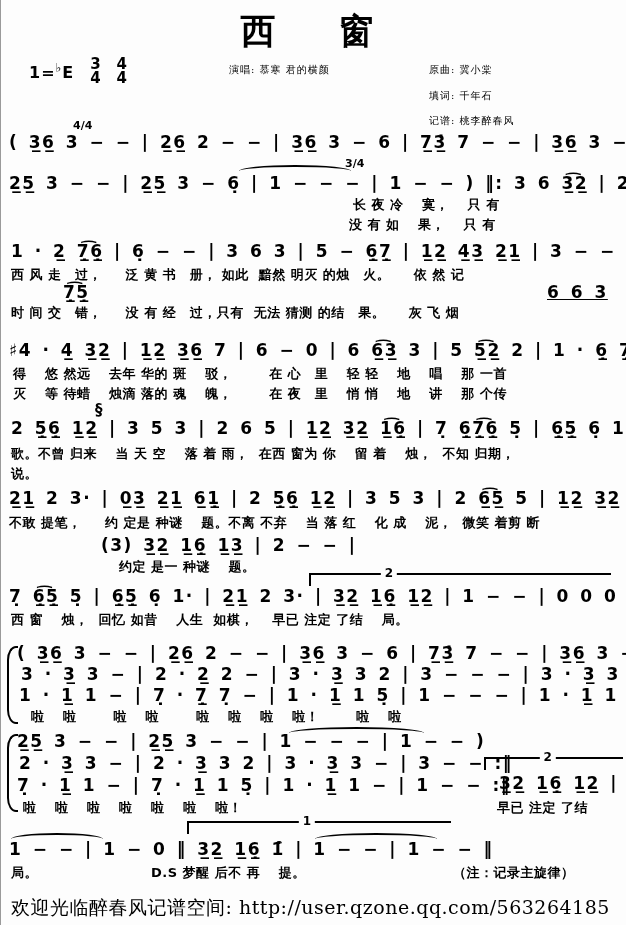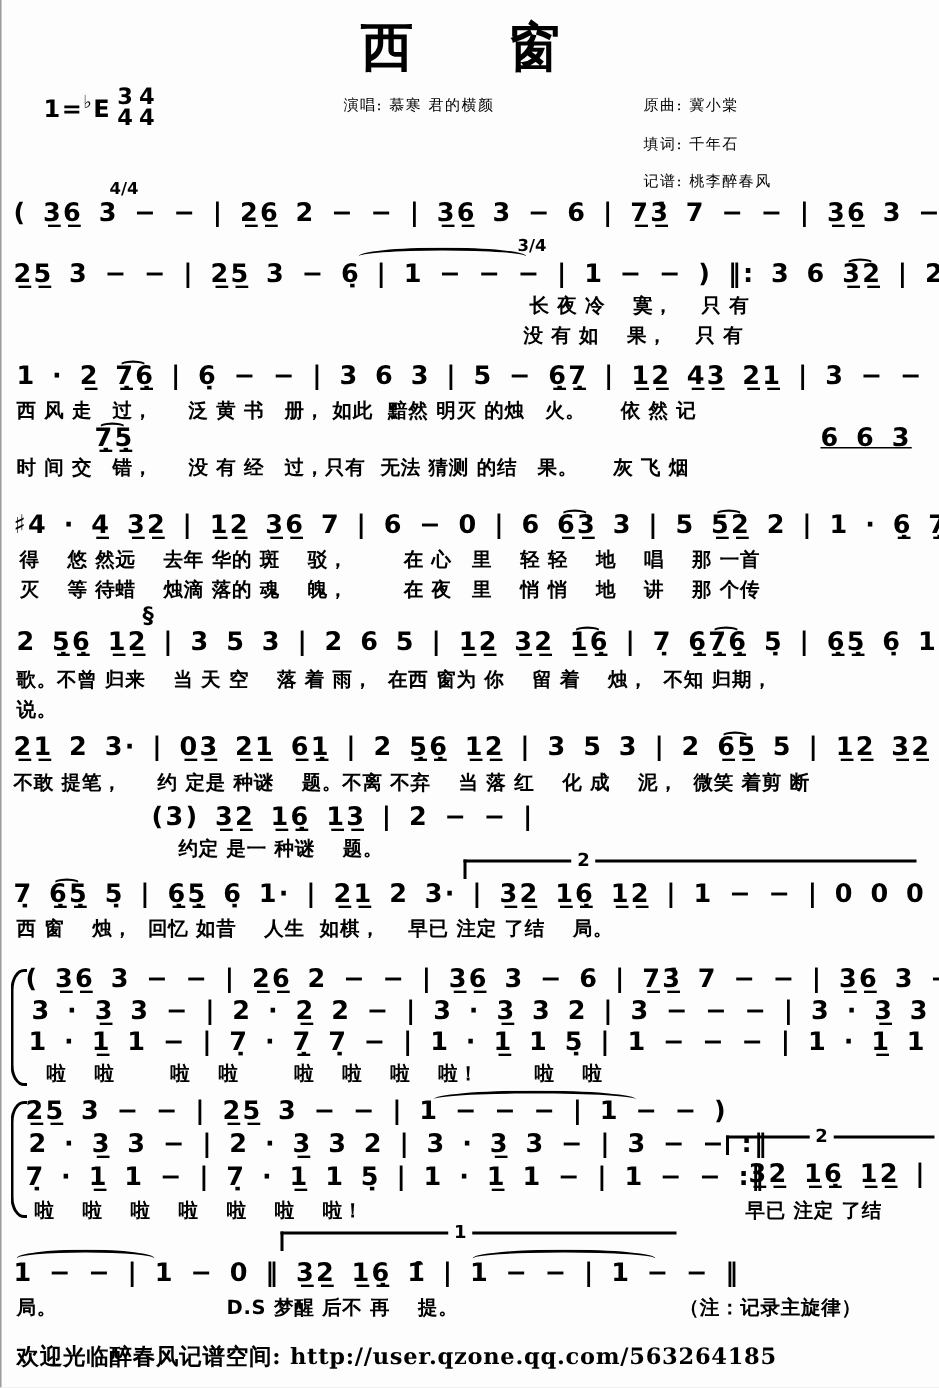--- a/index.html
+++ b/index.html
@@ -8,40 +8,40 @@
     background:#fdfdfd; color:#000; overflow:hidden;
     border-left:1px solid #9a9a9a; border-right:1px solid #9a9a9a;
     font-family:"DejaVu Sans", sans-serif;
   }
   .abs{position:absolute; white-space:pre;}
   .title{
     left:0; right:0; text-align:center; top:8px;
     font-family:"DejaVu Serif", serif; font-weight:bold;
     font-size:35px; letter-spacing:14px;
   }
-  .keyblock{display:flex; align-items:center; gap:4px;}
+  .keyblock{display:flex; align-items:center; gap:16px;}
   .keysig{font-size:16px; font-weight:bold; letter-spacing:1px;}
   .flat{font-size:12px; vertical-align:super; font-weight:bold;}
   .frac{display:inline-flex; flex-direction:column; align-items:center;
         font-size:15px; font-weight:bold; line-height:0.95;}
   .credit{font-size:10px; font-family:"DejaVu Serif", serif; letter-spacing:1px;}
   .notes{font-size:17px; font-weight:bold; letter-spacing:1.5px; word-spacing:3px; line-height:1;}
   .lyr{font-size:13px; font-weight:bold; letter-spacing:0.5px; line-height:1;text-align:right;}
   .meta{font-size:11px; font-weight:bold;}
   .segno{font-size:15px; font-weight:bold;}
   .arc{position:absolute; height:10px;
        border:solid #000; border-width:2px 0 0 0;
        border-radius:100% 100% 0 0;}
   .volta{position:absolute; border-top:2px solid #000; border-left:2px solid #000; height:11px;}
   .volta .vlabel{position:absolute; top:-9px; left:45%; transform:translateX(-50%);
        background:#fdfdfd; padding:0 4px; font-size:12px; font-weight:bold; line-height:1.2;}
   .brace{position:absolute; width:9px;
        border-left:2.5px solid #000; border-top:2px solid #000; border-bottom:2px solid #000;
        border-radius:9px 0 0 9px / 14px 0 0 14px;}
-  .footer{font-size:15px; font-family:"DejaVu Serif", serif; letter-spacing:0.5px;font-weight:bold;}
+  .footer{font-size:19px; font-family:"DejaVu Serif", serif; letter-spacing:0.5px;}
 </style>
 </head>
 <body>
 
 <div class="page">
 
   <div class="abs title">西　窗</div>
 
   <div class="abs keyblock" style="left:28px; top:57px;">
     <span class="keysig"><span>1=</span><span class="flat">♭</span><span>E</span></span>

